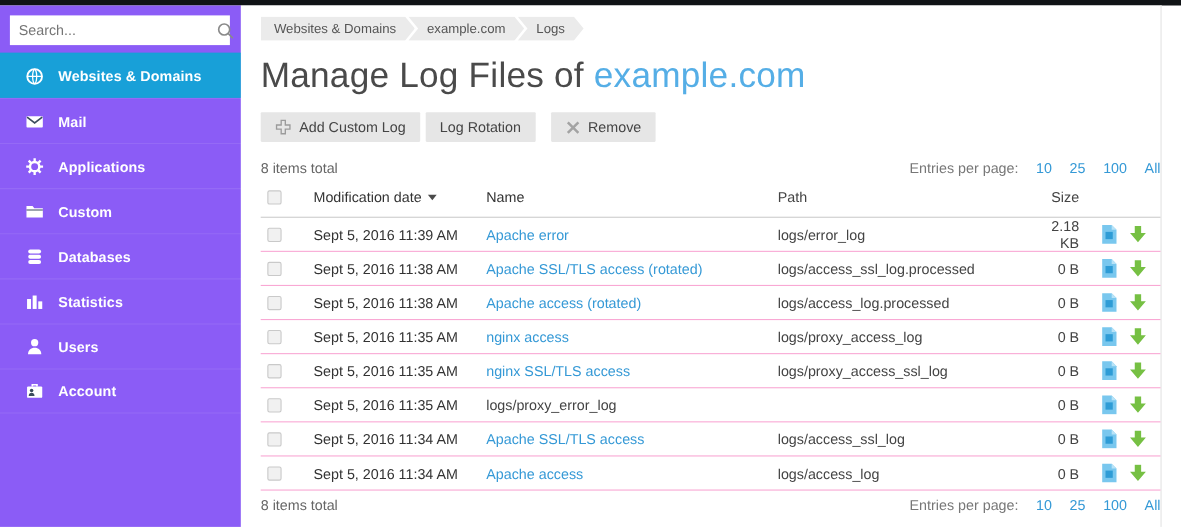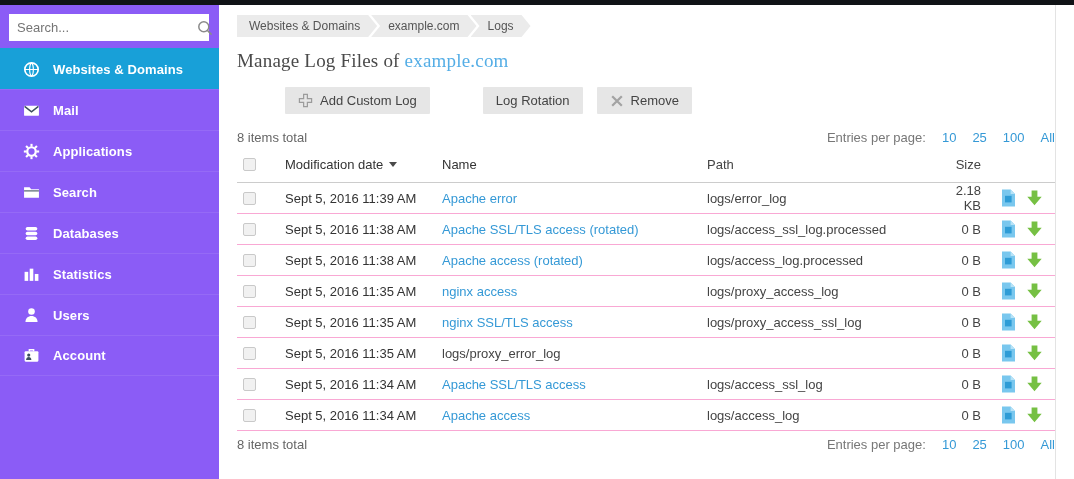--- a/index.html
+++ b/index.html
@@ -49,29 +49,29 @@
     background:#ebebeb; height:22px; line-height:22px; padding:0 17px 0 12px;
     clip-path: polygon(0 0, calc(100% - 9px) 0, 100% 50%, calc(100% - 9px) 100%, 0 100%);
     cursor:pointer; white-space:nowrap;
   }
   .crumb + .crumb {
     margin-left:-6px; padding-left:17px;
     clip-path: polygon(0 0, calc(100% - 9px) 0, 100% 50%, calc(100% - 9px) 100%, 0 100%, 9px 50%);
   }
 
   
-  .page-title { font-size:19px; font-weight:400; color:#4a4a4a; margin:13px 0 15px; letter-spacing:0.2px;font-family:Liberation Serif, serif; }
+  .page-title { font-size:32px; font-weight:400; color:#4a4a4a; margin:13px 0 15px; letter-spacing:0.2px; }
   .page-title .domain-link { color:#55aee6; cursor:pointer; }
 
   
   .toolbar { display:flex; align-items:center; margin-bottom:16px; }
   .btn {
     height:27px; background:#e6e6e6; border:none; border-radius:1px;
     display:inline-flex; align-items:center; padding:0 13px; margin-right:5px;
-    font-size:13px; color:#444; cursor:pointer; font-family:inherit;margin-left:48px;
+    font-size:13px; color:#444; cursor:pointer; font-family:inherit;
   }
   .btn .b-icon { display:flex; margin-right:7px; }
   .btn.remove { margin-left:9px; }
 
   
   .list-info { display:flex; justify-content:space-between; align-items:center; font-size:13px; color:#666; margin-bottom:2px; }
   .list-info.bottom { margin-top:6px; }
   .epp { color:#777; }
   .epp a { color:#3599d6; text-decoration:none; margin-left:16px; cursor:pointer; }
 
@@ -152,21 +152,21 @@
       </span>
       <span class="side-label">Applications</span>
     </div>
     <div class="side-item">
       <span class="side-icon">
         <svg width="17" height="17" viewBox="0 0 16 16">
             <path d="M1 3h5.2l1.5 2H15v8H1z" fill="#fff"></path>
             <path d="M1 6.5h14" stroke="#3c4d5e" stroke-width="1"></path>
           </svg>
       </span>
-      <span class="side-label">Search</span>
+      <span class="side-label">Custom</span>
     </div>
     <div class="side-item">
       <span class="side-icon">
         <svg width="17" height="17" viewBox="0 0 16 16">
             <rect x="2.5" y="1.8" width="11" height="3.4" rx="1.7" fill="#fff"></rect>
             <rect x="2.5" y="6.3" width="11" height="3.4" rx="1.7" fill="#fff"></rect>
             <rect x="2.5" y="10.8" width="11" height="3.4" rx="1.7" fill="#fff"></rect>
           </svg>
       </span>
       <span class="side-label">Databases</span>

